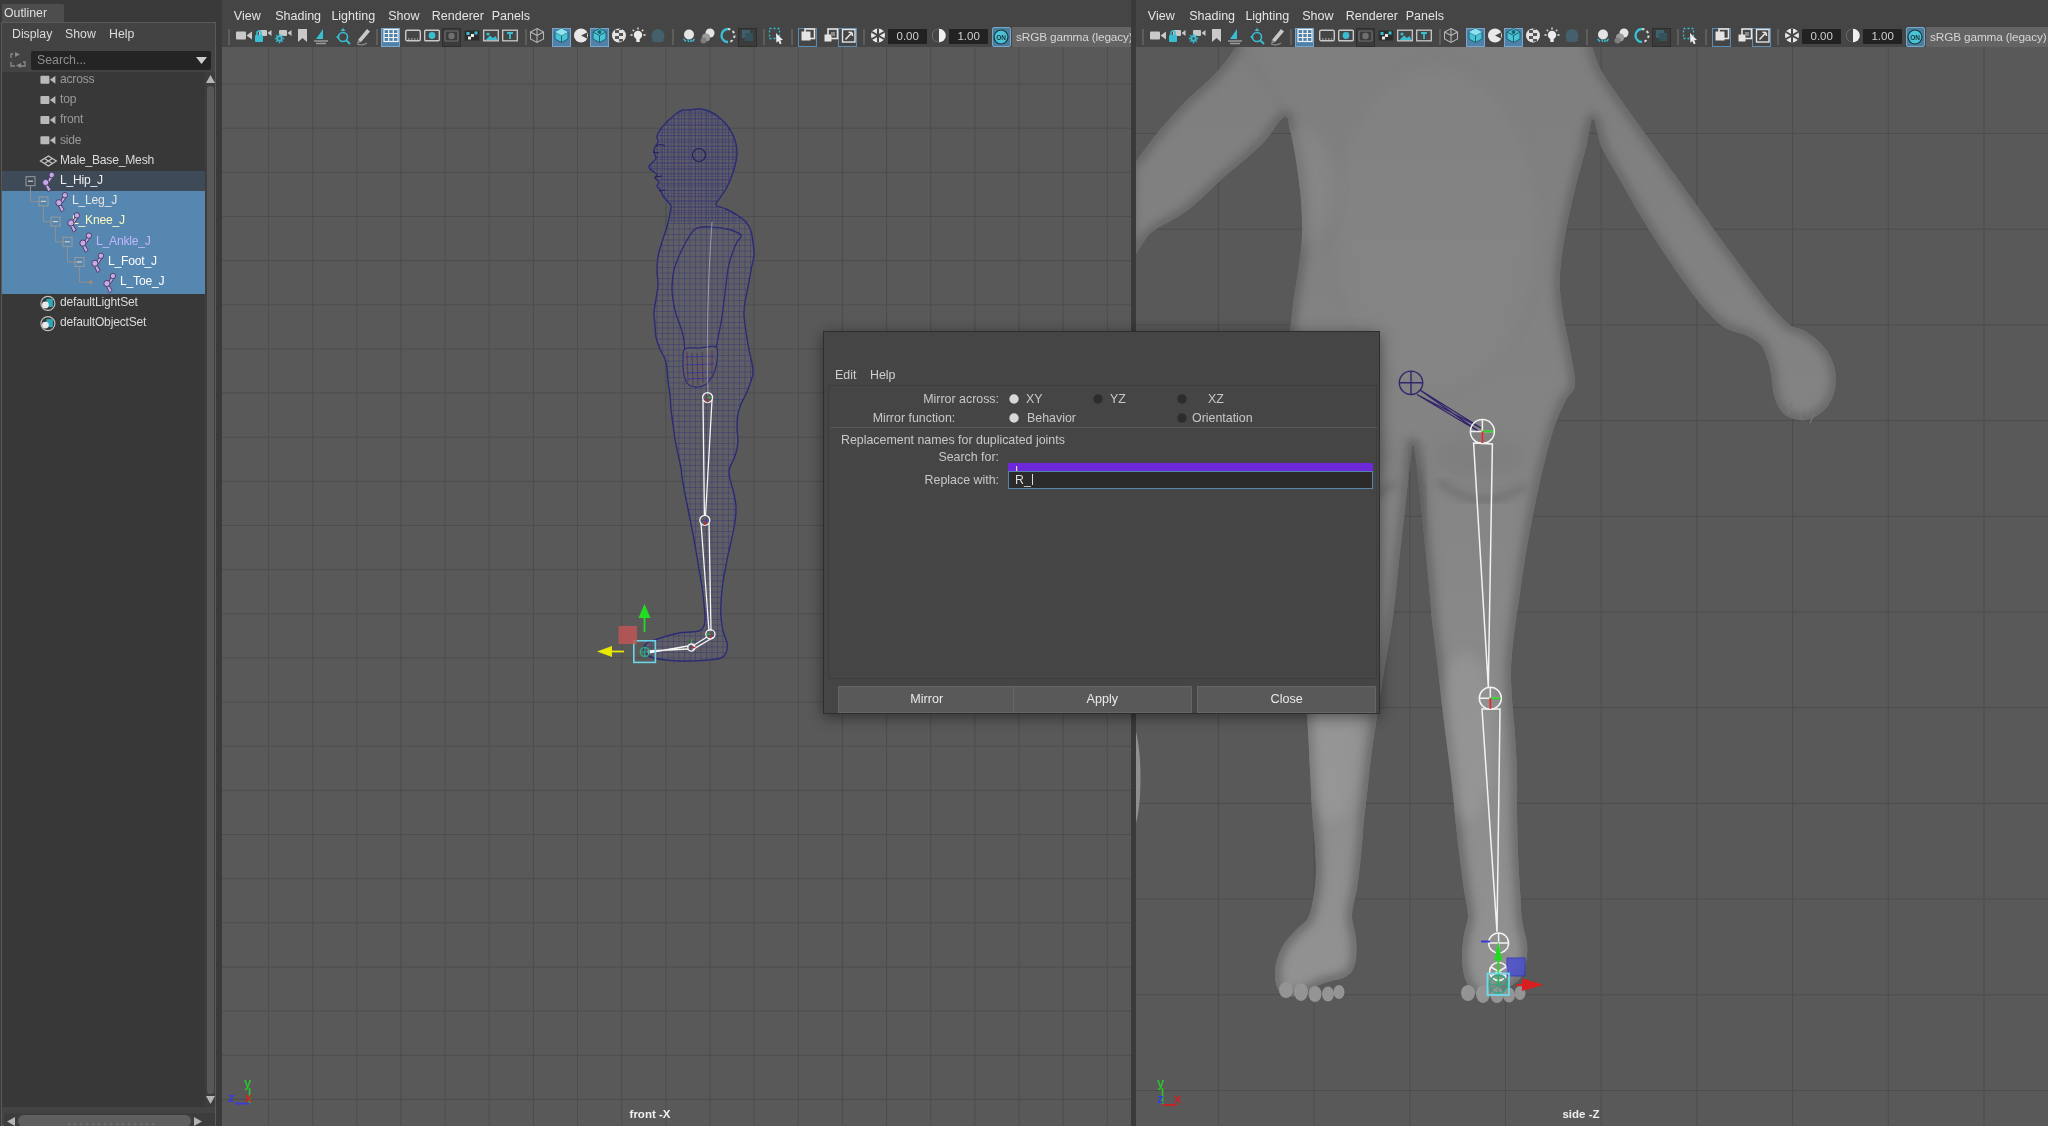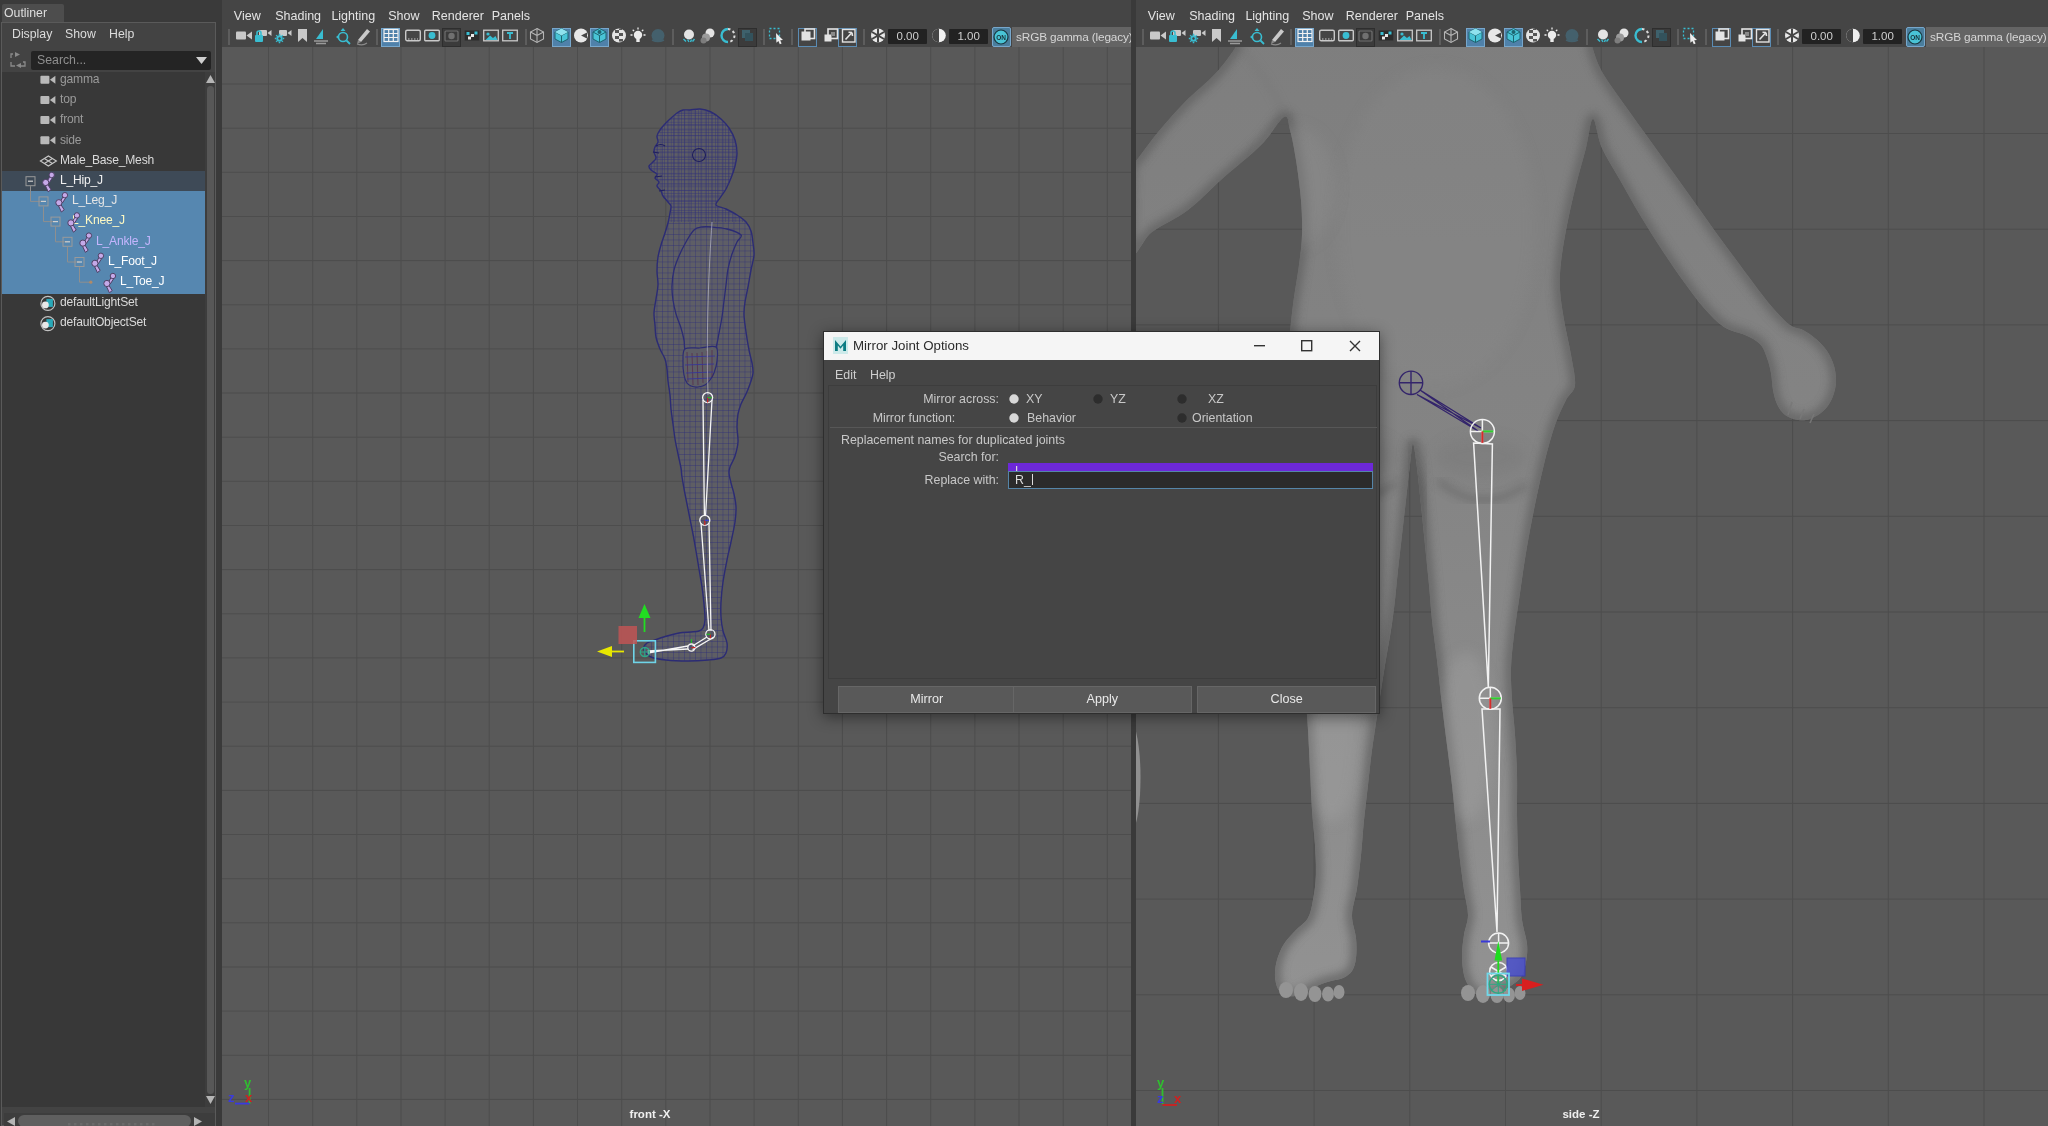--- a/index.html
+++ b/index.html
@@ -29,21 +29,21 @@
         </svg>
         <div class="abs" style="left:29px;top:28px;width:180px;height:19px;background:#242424;border-radius:2px;">
           <span class="abs" style="left:6px;top:2px;color:#8f8f8f;font-size:12.3px">Search...</span>
           <svg class="abs" style="right:4px;top:6px" width="11" height="8">
             <path d="M0 0 L11 0 L5.5 7 Z" fill="#cfcfcf"></path>
           </svg>
         </div>
         <div class="abs" style="left:0px;top:49px;width:213px;height:1035px;background:#383838;overflow:hidden">
           <div class="abs" style="left:0;top:99px;width:213px;height:20px;background:#3e4a57"></div>
           <div class="abs" style="left:0;top:119px;width:203px;height:103px;background:#5687b0"></div>
-          <div class="abs" style="left:58px;top:0.0px;color:#9a9a9a;font-size:12.1px;letter-spacing:-0.2px">gamma</div>
+          <div class="abs" style="left:58px;top:0.0px;color:#9a9a9a;font-size:12.1px;letter-spacing:-0.2px">across</div>
           <div class="abs" style="left:58px;top:20.2px;color:#9a9a9a;font-size:12.1px;letter-spacing:-0.2px">top</div>
           <div class="abs" style="left:58px;top:40.4px;color:#9a9a9a;font-size:12.1px;letter-spacing:-0.2px">front</div>
           <div class="abs" style="left:58px;top:60.6px;color:#9a9a9a;font-size:12.1px;letter-spacing:-0.2px">side</div>
           <div class="abs" style="left:58px;top:80.8px;color:#dadada;font-size:12.1px;letter-spacing:-0.2px">Male_Base_Mesh</div>
           <div class="abs" style="left:58px;top:101.0px;color:#f0f0f0;font-size:12.1px;letter-spacing:-0.2px">L_Hip_J</div>
           <div class="abs" style="left:70px;top:121.2px;color:#e5e5e5;font-size:12.1px;letter-spacing:-0.2px">L_Leg_J</div>
           <div class="abs" style="left:70px;top:141.4px;color:#fef9c3;font-size:12.1px;letter-spacing:-0.2px">L_Knee_J</div>
           <div class="abs" style="left:94px;top:161.6px;color:#c4b5fd;font-size:12.1px;letter-spacing:-0.2px">L_Ankle_J</div>
           <div class="abs" style="left:106px;top:181.8px;color:#ffffff;font-size:12.1px;letter-spacing:-0.2px">L_Foot_J</div>
           <div class="abs" style="left:118px;top:202.0px;color:#ffffff;font-size:12.1px;letter-spacing:-0.2px">L_Toe_J</div>
@@ -777,36 +777,20 @@
             <path d="M26.5 1041 V1057" stroke="#2fbf2f" stroke-width="1.8"></path>
             <path d="M26.5 1058 H41" stroke="#d02020" stroke-width="1.8"></path>
             <text x="21" y="1040" fill="#2fbf2f">y</text>
             <text x="21" y="1055.5" fill="#3a3adf">z</text>
             <text x="38" y="1055.5" fill="#d02020">x</text>
           </g>
           <text x="445" y="1071" font-family="Liberation Sans" font-size="11.5" font-weight="bold" fill="#f0f0f0" text-anchor="middle">side -Z</text>
         </svg></div>
     </div>
     <div class="abs" style="left:823px;top:331px;width:557px;height:383px;background:#454545;box-shadow:0 3px 14px rgba(0,0,0,0.45);border:1px solid #2e2e2e;z-index:10">
-      <div class="abs" style="left:0;top:0;width:555px;height:28px;background:#f5f5f5">
-        <svg class="abs" style="left:9px;top:5px" width="15" height="17" viewBox="0 0 15 17">
-          <rect x="0" y="0" width="15" height="17" fill="#cdeaea"></rect>
-          <path d="M2 14 V3 L7.5 9.5 L13 3 V14 H10.2 V8.5 L7.5 11.7 L4.8 8.5 V14 Z" fill="#0c7b82"></path>
-        </svg>
-        <div class="abs" style="left:29px;top:6px;color:#2b2b2b;font-size:13.3px">Mirror Joint Options</div>
-        <svg class="abs" style="left:430px;top:13px" width="12" height="2">
-          <rect width="11" height="1.4" fill="#333"></rect>
-        </svg>
-        <svg class="abs" style="left:477px;top:8px" width="12" height="12">
-          <rect x="0.7" y="0.7" width="10" height="10" fill="none" stroke="#333" stroke-width="1.4"></rect>
-        </svg>
-        <svg class="abs" style="left:525px;top:8px" width="12" height="12">
-          <path d="M1 1 L11 11 M11 1 L1 11" stroke="#333" stroke-width="1.4"></path>
-        </svg>
-      </div>
       <div class="abs" style="left:11px;top:36px;color:#cfcfcf;font-size:12.4px">Edit</div>
       <div class="abs" style="left:46px;top:36px;color:#cfcfcf;font-size:12.4px">Help</div>
       <div class="abs" style="left:4px;top:53px;width:549px;height:294px;border:1px solid #3d3d3d">
         <div class="abs" style="left:0;top:6px;width:170px;text-align:right;color:#c8c8c8;font-size:12.4px">Mirror across:</div>
         <svg class="abs" style="left:179.8px;top:7.6px" width="10" height="10">
           <circle cx="5" cy="5" r="4.7" fill="#d8d8d8"></circle>
         </svg>
         <div class="abs" style="left:197px;top:6px;color:#c8c8c8;font-size:12.4px">XY</div>
         <svg class="abs" style="left:264.2px;top:7.6px" width="10" height="10">
           <circle cx="5" cy="5" r="4.7" fill="#2d2d2d"></circle>

